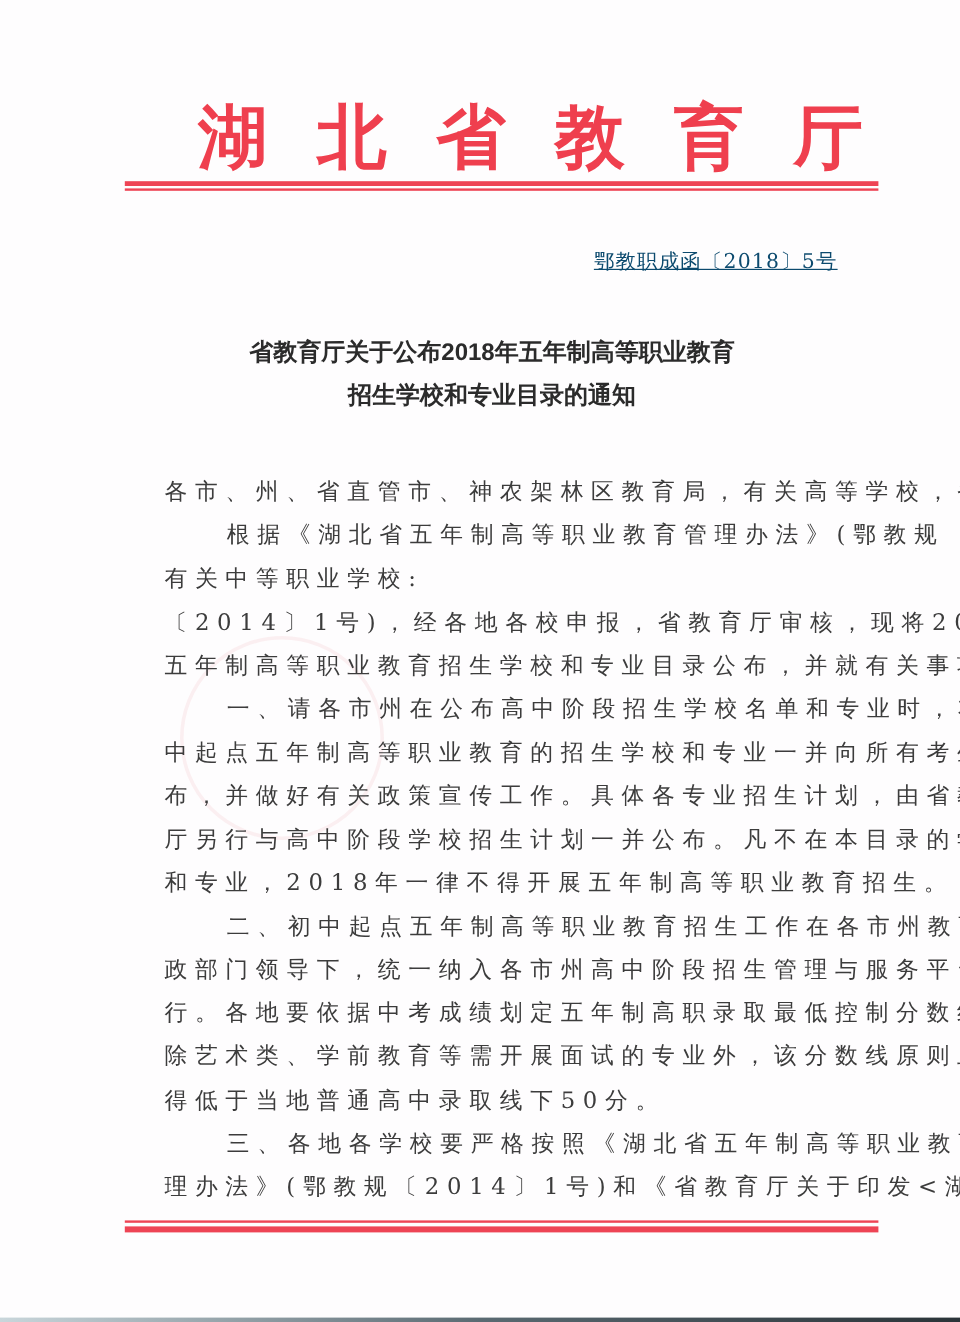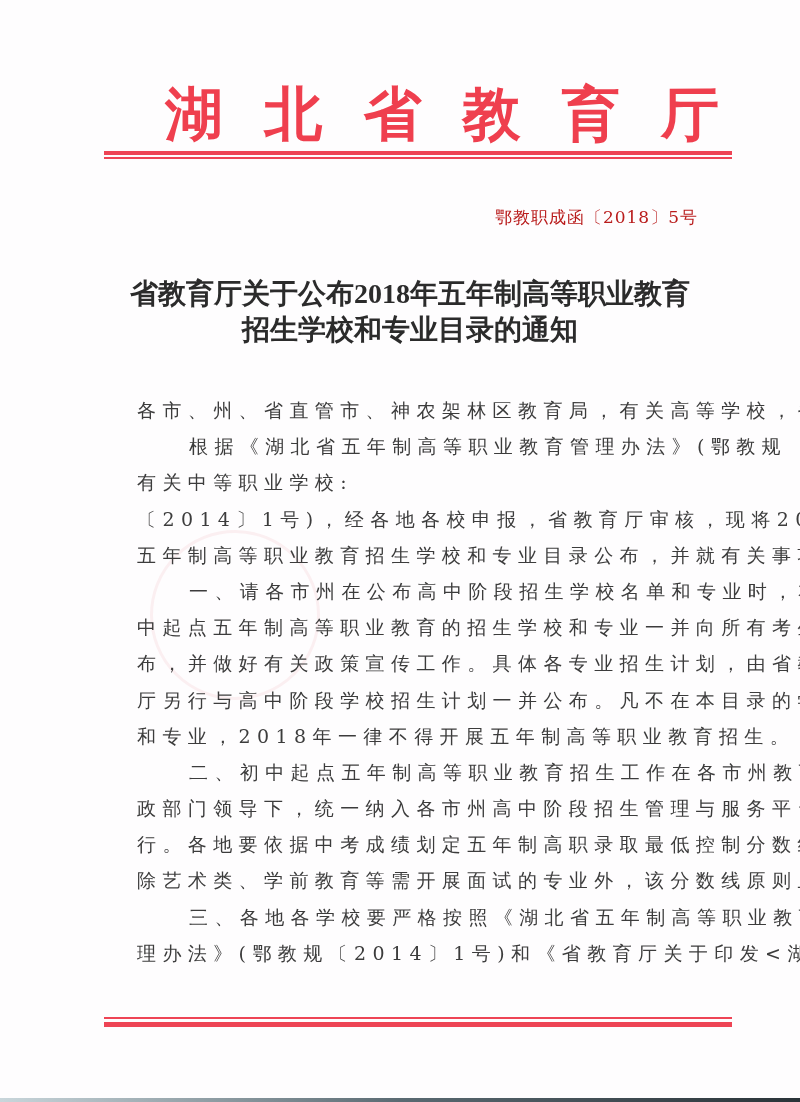--- a/index.html
+++ b/index.html
@@ -62,30 +62,31 @@
     .rule.top { top: 151px; }
     .rule.bottom { top: 1017px; }
     .rule.bottom .thin { height: 2px; }
     .rule.bottom .gap { height: 3px; }
     .rule.bottom .thick { height: 5px; }
     .docnum {
       position: absolute;
       right: 102px; top: 206px;
       font-size: 17px;
       letter-spacing: 1px;
-      color: #b91c1c;
+      color: #0c4a6e;
+      text-decoration: underline;
     }
     .title {
       position: absolute;
       left: 100px; top: 276px;
       width: 620px;
       text-align: center;
-      font-family: Liberation Serif, serif;
+      font-family: Liberation Sans, sans-serif;
       font-weight: bold;
-      font-size: 28px;
+      font-size: 20px;
       line-height: 36px;
       color: #2b2b2b;
     }
     .title .line { display: block; white-space: nowrap; }
     .body {
       position: absolute;
       left: 137px; top: 392px;
       width: 530px;
       font-size: 19px;
       line-height: 36.2px;
@@ -132,20 +133,21 @@
     <span class="line">五年制高等职业教育招生学校和专业目录公布，并就有关事项通</span>
     <span class="line indent">一、请各市州在公布高中阶段招生学校名单和专业时，将初</span>
     <span class="line">中起点五年制高等职业教育的招生学校和专业一并向所有考生公</span>
     <span class="line">布，并做好有关政策宣传工作。具体各专业招生计划，由省教育</span>
     <span class="line">厅另行与高中阶段学校招生计划一并公布。凡不在本目录的学校</span>
     <span class="line">和专业，2018年一律不得开展五年制高等职业教育招生。</span>
     <span class="line indent">二、初中起点五年制高等职业教育招生工作在各市州教育行</span>
     <span class="line">政部门领导下，统一纳入各市州高中阶段招生管理与服务平台进</span>
     <span class="line">行。各地要依据中考成绩划定五年制高职录取最低控制分数线，</span>
     <span class="line">除艺术类、学前教育等需开展面试的专业外，该分数线原则上不</span>
+    <span class="line">得低于当地普通高中录取线下50分。</span>
     <span class="line indent">三、各地各学校要严格按照《湖北省五年制高等职业教育管</span>
     <span class="line">理办法》(鄂教规〔2014〕1号)和《省教育厅关于印发&lt;湖北省</span>
   </div>
 
   <div class="rule bottom">
     <div class="thin"></div>
     <div class="gap"></div>
     <div class="thick"></div>
   </div>
 </div>

